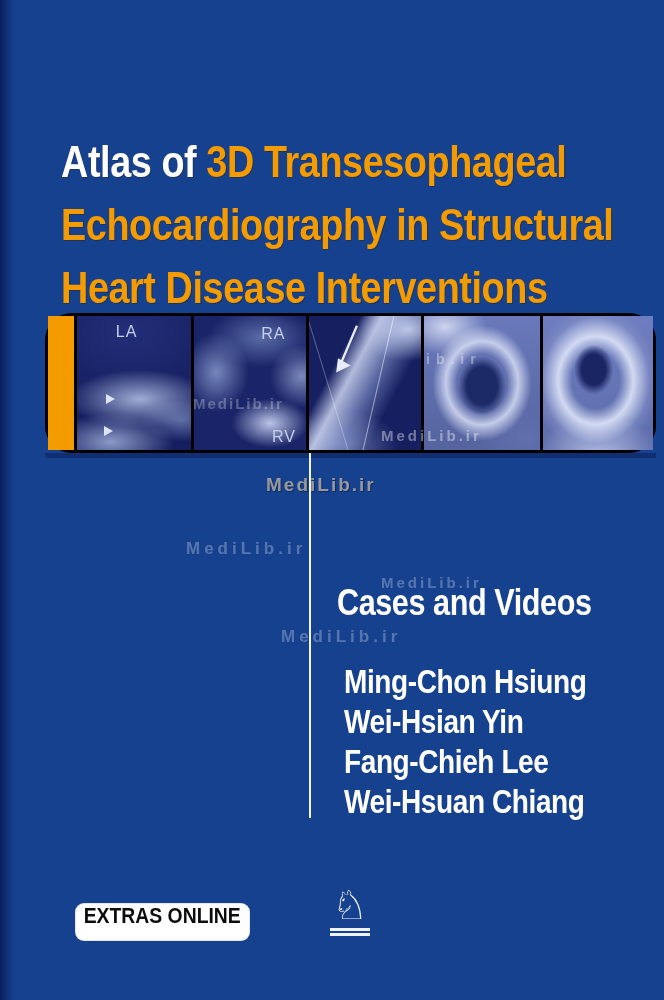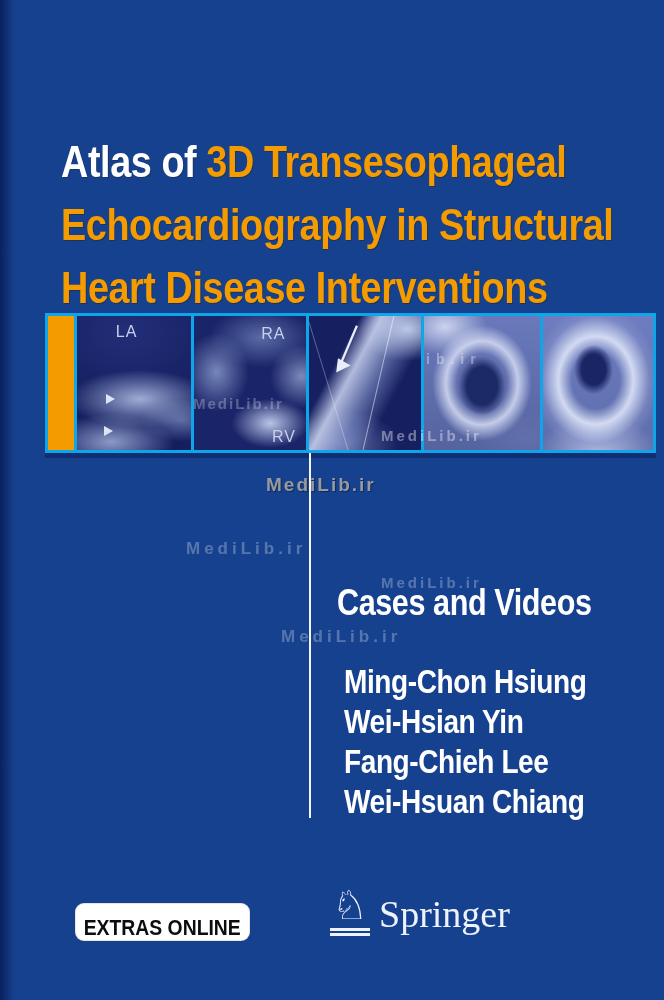--- a/index.html
+++ b/index.html
@@ -13,21 +13,21 @@
   
   .title { position:absolute; left:61px; top:130px; font-size:45px; font-weight:700;
            line-height:63px; letter-spacing:-0.5px; white-space:nowrap;
            transform:scaleX(0.84); transform-origin:0 0;
            text-shadow:1px 1px 0 rgba(40,25,0,0.35); }
   .title .t-white { color:#ffffff; }
   .title .t-orange { color:#f49b00; }
 
   
   .strip { position:absolute; left:45px; top:313px; width:611px; height:140px;
-           background:#0ea5e9; display:flex; gap:3px; padding:3px; box-sizing:border-box; }
+           background:#000000; display:flex; gap:3px; padding:3px; box-sizing:border-box;border-radius:27px; }
   .orange-bar { flex:none; width:26px; background:#f49b00; }
   .panel { position:relative; overflow:hidden; flex:none; }
   .p1 { width:114px; background:
         radial-gradient(110px 45px at 55% 62%, rgba(173,188,226,0.9), rgba(173,188,226,0) 65%),
         radial-gradient(90px 40px at 30% 94%, rgba(160,175,218,0.85), rgba(160,175,218,0) 70%),
         radial-gradient(60px 30px at 92% 78%, rgba(140,158,208,0.6), rgba(140,158,208,0) 70%),
         radial-gradient(140px 95px at 45% 12%, #222e78 0%, #151f60 75%), #17215f; }
   .p2 { width:112px; background:
         radial-gradient(55px 35px at 68% 80%, rgba(195,205,238,0.95), rgba(195,205,238,0) 70%),
         radial-gradient(45px 55px at 20% 42%, rgba(150,168,215,0.75), rgba(150,168,215,0) 72%),
@@ -79,21 +79,21 @@
 
   
   .subtitle { position:absolute; left:337px; top:582px; color:#ffffff; font-size:36px; font-weight:700;
               letter-spacing:-0.5px; white-space:nowrap; transform:scaleX(0.85); transform-origin:0 0; }
   .authors { position:absolute; left:344px; top:662px; color:#ffffff; font-size:33px; font-weight:700;
              line-height:40px; letter-spacing:-0.5px; white-space:nowrap;
              transform:scaleX(0.85); transform-origin:0 0; }
 
   
   .badge { position:absolute; left:75px; top:903px; width:175px; height:38px; background:#ffffff;
-           border-radius:9px; display:flex; align-items:flex-end; justify-content:center;
+           border-radius:9px; display:flex; align-items:flex-start; justify-content:center;
            box-shadow:0 0 0 1px rgba(0,0,0,0.1) inset; }
   .badge span { color:#0d0d0d; font-size:22px; font-weight:700; white-space:nowrap;
                 transform:scaleX(0.88); }
 
   
   .publisher { position:absolute; left:330px; top:884px; display:flex; align-items:flex-start; color:#eef3fb; }
   .knight-block { display:flex; flex-direction:column; align-items:center; }
   .knight { font-family:"DejaVu Sans", sans-serif; font-size:40px; line-height:42px; color:#eef3fb; }
   .kbar { width:40px; height:3px; background:#eef3fb; margin-top:2px; }
   .wordmark { font-family:"Liberation Serif", serif; font-size:38px; margin-left:9px; margin-top:8px; }
@@ -157,16 +157,15 @@
   <div class="badge">
     <span>EXTRAS ONLINE</span>
   </div>
 
   <div class="publisher">
     <div class="knight-block">
       <span class="knight">♘</span>
       <div class="kbar"></div>
       <div class="kbar"></div>
     </div>
-    <span class="wordmark">Springer</span>
   </div>
 
 </div>
 
 </body></html>

